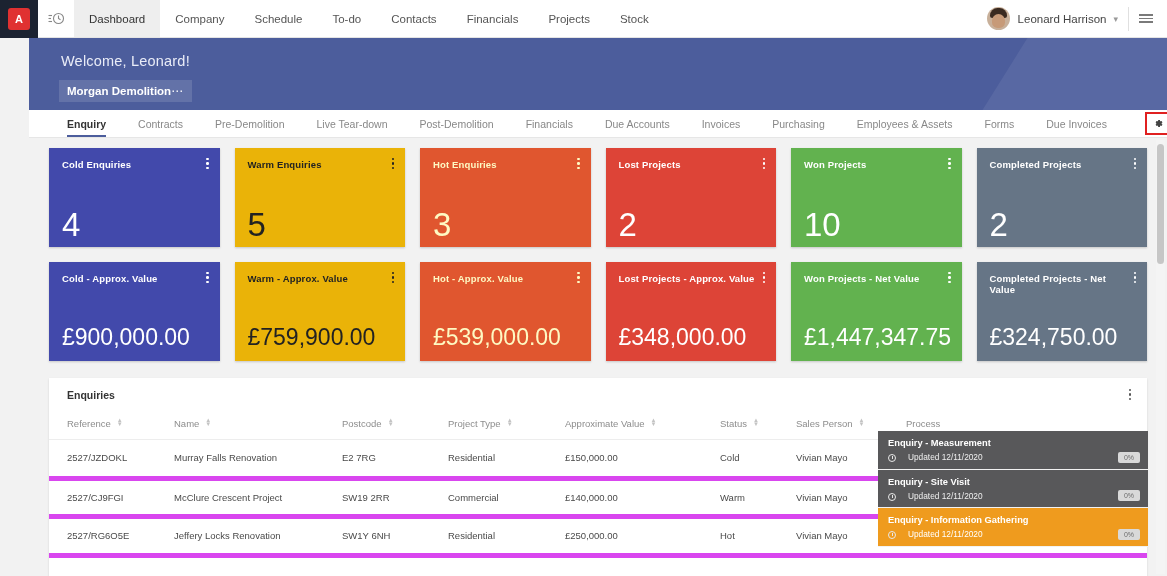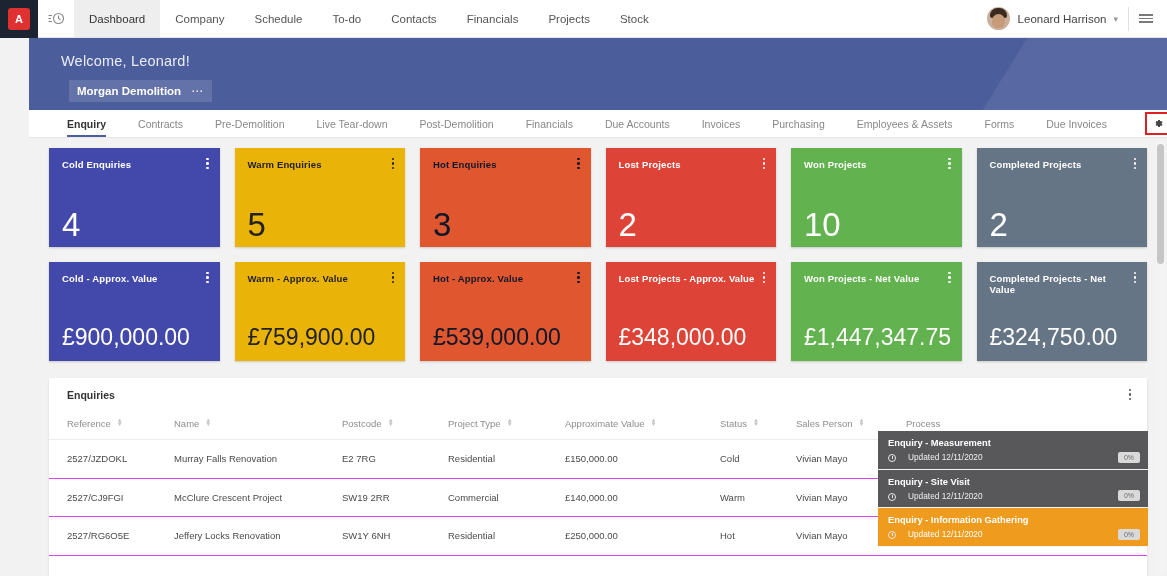--- a/index.html
+++ b/index.html
@@ -68,23 +68,23 @@
   }
   .banner::after{
     content:""; position:absolute; top:-40px; right:-140px; width:120px; height:210px;
     background: rgba(255,255,255,0.06); transform: rotate(32deg);
   }
   .welcome {
     position:absolute; top:15px; left:32px;
     font-size: 14.5px; color: #e9ecf7; letter-spacing: .2px;
   }
   .company-chip {
-    position:absolute; top:42px; left:40px; height:22px;
+    position:absolute; top:42px; left:30px; height:22px;
     background: rgba(255,255,255,0.13);
-    display:flex; align-items:center; padding:0 8px; gap:10px; cursor:pointer;
+    display:flex; align-items:center; padding:0 8px; cursor:pointer;
   }
   .company-chip .cname { font-size: 11.5px; font-weight: bold; color:#fff; }
   .company-chip .dots { color:#fff; font-size: 12px; letter-spacing:1px; line-height:8px;}
 
   
   .tabbar {
     position: absolute; top: 110px; left: 29px; width: 1138px; height: 28px;
     background: #fff; display:flex; align-items:stretch;
     border-bottom: 1px solid #e6e6e6; z-index: 20;
   }
@@ -130,21 +130,21 @@
   }
   .card.value .cval { font-size: 23px; bottom: 12px; font-weight: 400; }
   .kebab {
     position:absolute; top:10px; right:11px; cursor:pointer;
     display:flex; flex-direction:column; align-items:center; gap:2px;
   }
   .kebab i { width:2.4px; height:2.4px; border-radius:50%; background:currentColor; display:block;}
 
   .c-blue   { background:#4249ab; color:#fff; }
   .c-yellow { background:#eab308; color:#222; }
-  .c-orange { background:#e0562f; color:#0f172a; }
+  .c-orange { background:#e0562f; color:#fef9c3; }
   .c-red    { background:#dd4437; color:#fff; }
   .c-green  { background:#62b24f; color:#fff; }
   .c-slate  { background:#667586; color:#fff; }
 
   
   .panel {
     margin: 17px 20px 0 20px; background:#fff;
     box-shadow: 0 1px 2px rgba(0,0,0,.12); position:relative;
     height: 220px;
   }
@@ -161,21 +161,21 @@
 
   table { width:100%; border-collapse: collapse; table-layout: fixed; }
   thead th {
     text-align:left; font-size:9.5px; font-weight:400; color:#8d8d8d;
     padding: 6px 0 10px 0; border-bottom:1px solid #ededed;
   }
   th .hd { display:flex; gap:6px; cursor:pointer;}
   .sortico { display:flex; flex-direction:column; line-height:4px; color:#c3c3c3; font-size:6px;}
   tbody td {
     font-size: 9.5px; color:#4a4a4a; height: 38.5px;
-    border-bottom:1px solid #d946ef; vertical-align:middle;
+    border-bottom:5px solid #d946ef; vertical-align:middle;
   }
   .col-ref   { width: 125px; padding-left:18px;}
   .col-name  { width: 168px; }
   .col-post  { width: 106px; }
   .col-type  { width: 117px; }
   .col-val   { width: 155px; }
   .col-stat  { width: 76px; }
   .col-sales { width: 110px; }
   .col-proc  { width: auto; }
 

